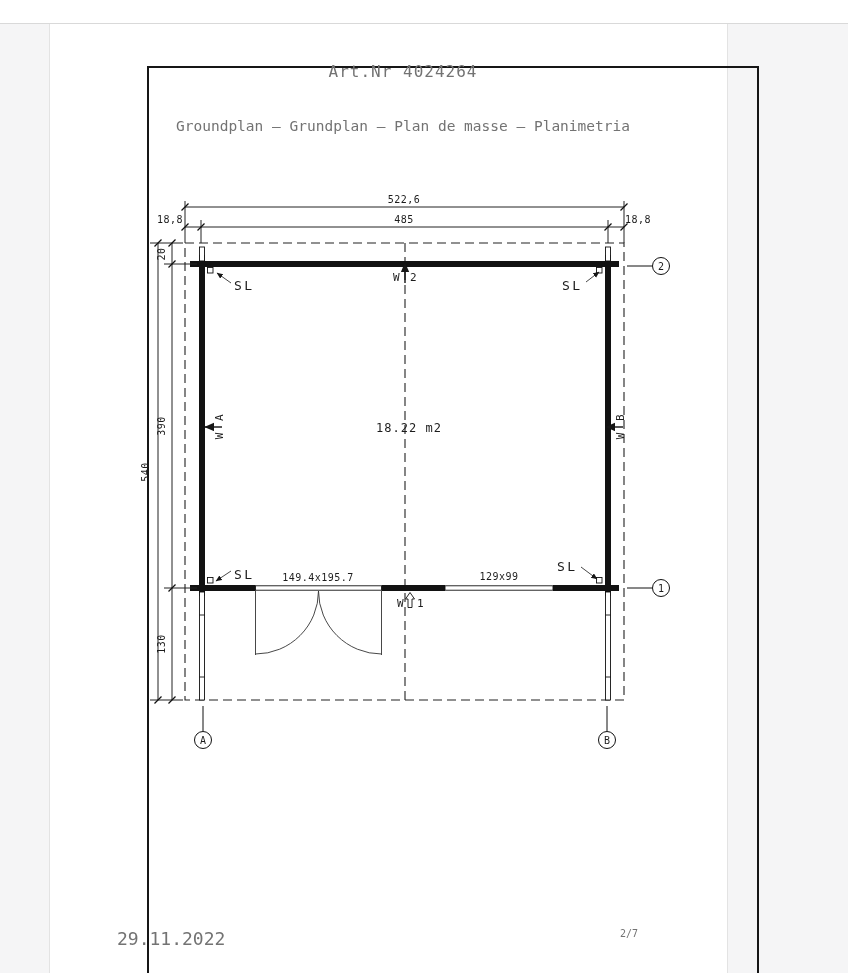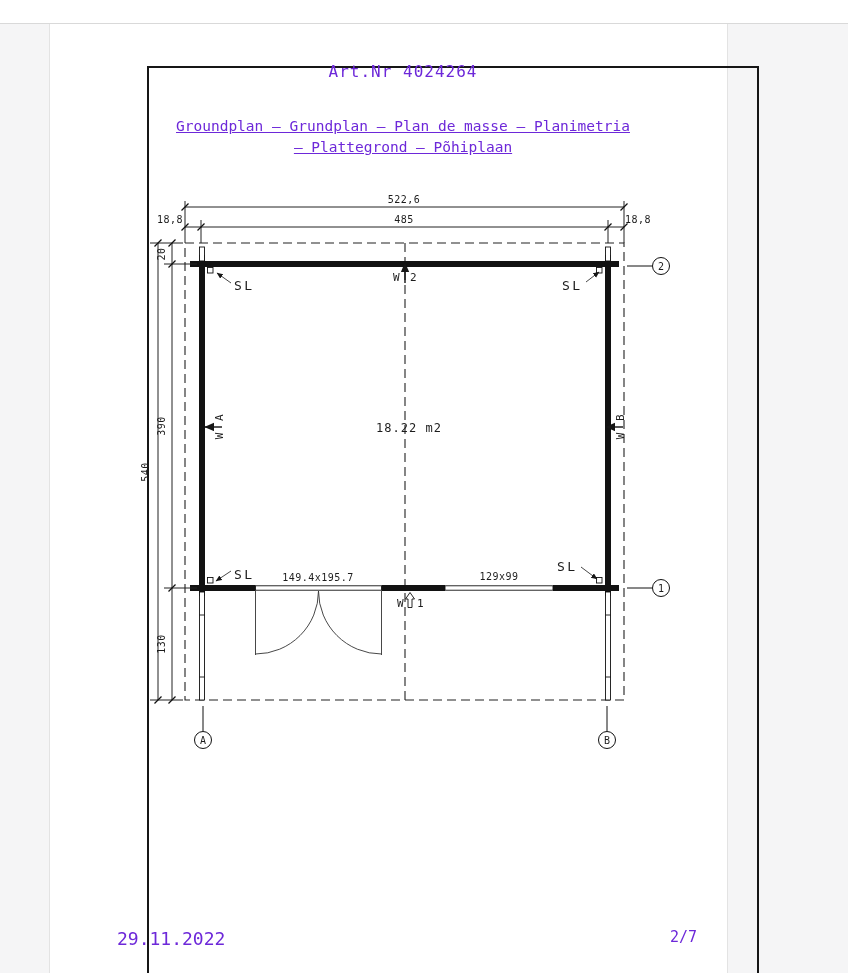--- a/index.html
+++ b/index.html
@@ -1,31 +1,31 @@
 <!DOCTYPE html>
 <html><head>
 <meta charset="utf-8">
 <style>
   html,body{margin:0;padding:0;background:#ffffff;}
   .screen{position:relative;width:848px;height:973px;overflow:hidden;
-          font-family:"DejaVu Sans Mono","Liberation Mono",monospace;color:#6d28d9;}
+          font-family:"DejaVu Sans Mono","Liberation Mono",monospace;color:#737373;}
   .viewer-bg{position:absolute;left:0;top:24px;width:848px;height:949px;background:#f5f5f6;}
   .topbar{position:absolute;left:0;top:0;width:848px;height:23px;background:#ffffff;
           border-bottom:1px solid #d9d9d9;}
   .divider-left{position:absolute;left:49px;top:24px;width:1px;height:949px;background:#e3e3e3;}
   .divider-right{position:absolute;left:727px;top:24px;width:1px;height:949px;background:#e3e3e3;}
   .page{position:absolute;left:50px;top:24px;width:677px;height:949px;background:#ffffff;}
   .frame{position:absolute;left:97px;top:42px;width:612px;height:923px;border:2px solid #161616;
          box-sizing:border-box;}
   .doc-title{position:absolute;left:97px;top:62px;width:612px;text-align:center;
              font-size:16px;letter-spacing:1px;}
   .doc-subtitle{position:absolute;left:97px;top:116px;width:612px;text-align:center;
-                font-size:14.5px;line-height:21px;text-decoration:underline;}
+                font-size:14.5px;line-height:21px;}
   .footer-date{position:absolute;left:117px;top:928px;font-size:18px;}
-  .footer-page{position:absolute;left:620px;top:928px;width:77px;text-align:right;font-size:15px;}
+  .footer-page{position:absolute;left:620px;top:928px;width:77px;text-align:left;font-size:10px;}
   svg.plan{position:absolute;left:0;top:0;}
   svg.plan text{font-family:"DejaVu Sans Mono","Liberation Mono",monospace;fill:#1c1c1c;
                 font-size:10px;letter-spacing:0.5px;}
   svg.plan text.sl{font-size:13px;letter-spacing:2.5px;}
   svg.plan text.area{font-size:12px;letter-spacing:1px;}
   svg.plan text.wlbl{font-size:11px;}
   svg.plan text.bubble{font-size:10px;letter-spacing:0;}
 </style>
 </head>
 <body>
@@ -36,21 +36,20 @@
   <div class="divider-left"></div>
   <div class="divider-right"></div>
 
   <div class="page">
     <div class="frame"></div>
   </div>
 
   <div class="doc-title">Art.Nr 4024264</div>
   <div class="doc-subtitle">
     <div>Groundplan – Grundplan – Plan de masse – Planimetria</div>
-    <div>– Plattegrond – Põhiplaan</div>
   </div>
 
   <svg class="plan" width="848" height="973" viewBox="0 0 848 973">
     <defs>
       <marker id="arr" markerWidth="8" markerHeight="8" refX="6.5" refY="3" orient="auto">
         <path d="M0,0 L7,3 L0,6 Z" fill="#161616"></path>
       </marker>
     </defs>
 
     <g stroke="#222" fill="none" stroke-width="1.1" stroke-dasharray="9 5">

